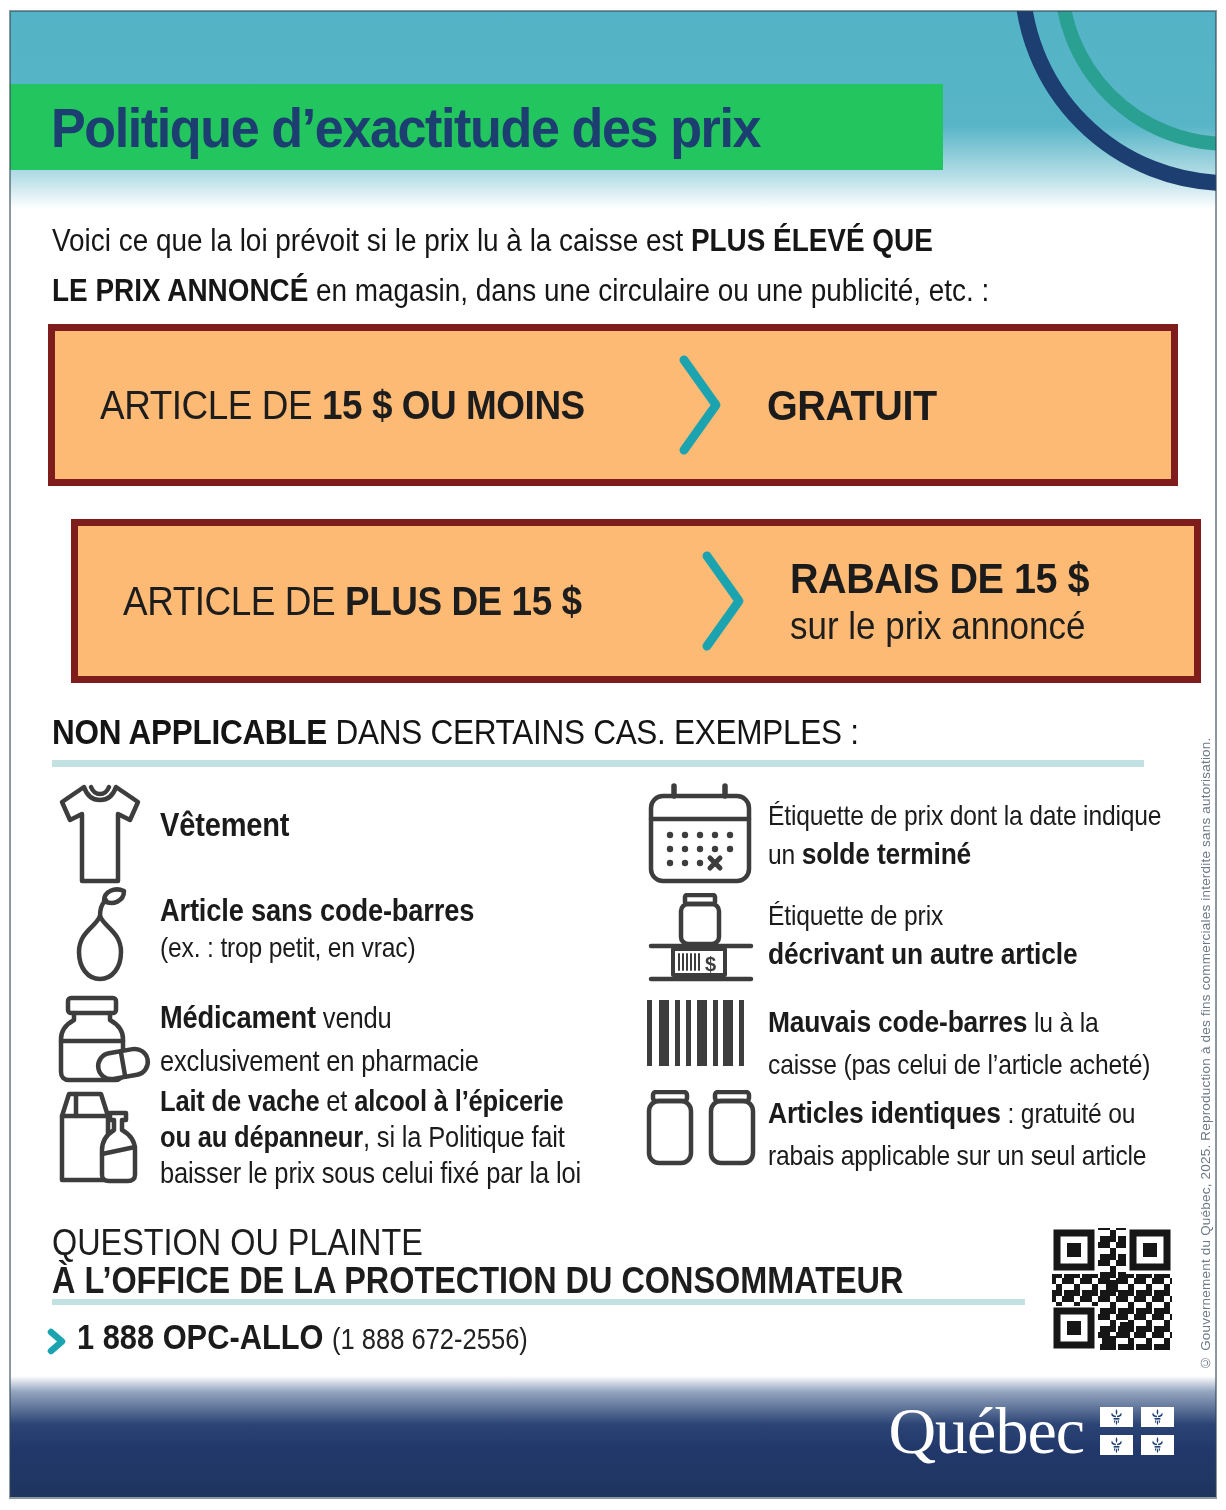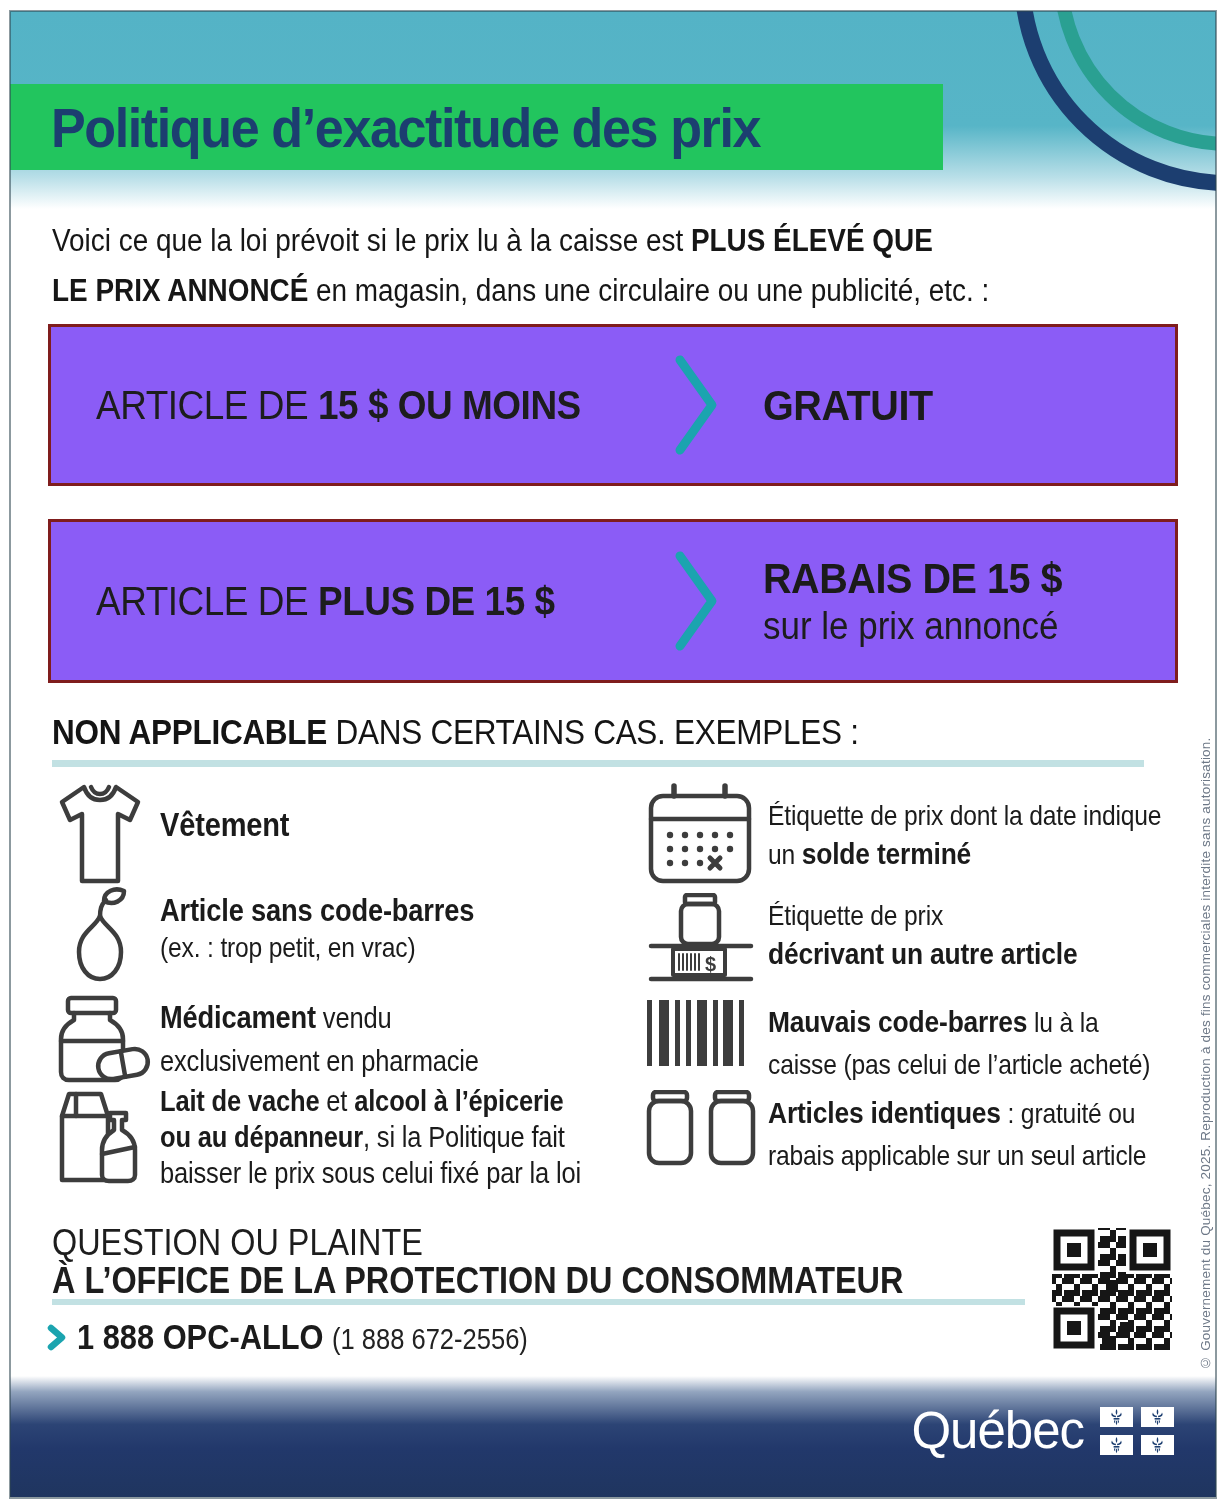--- a/index.html
+++ b/index.html
@@ -13,21 +13,21 @@
   .arcs{position:absolute;right:0;top:0;}
   .title-box{position:absolute;left:10px;top:84px;width:933px;height:86px;background:#22c55e;
     display:flex;align-items:center;z-index:2;}
   .title-box h1{margin:0;padding-left:44px;font-size:56px;font-weight:bold;color:#1c3e70;
     letter-spacing:-1.5px;white-space:nowrap;transform:scaleX(.93);transform-origin:0 50%;}
   
   .intro{position:absolute;left:52px;top:216px;font-size:31px;line-height:50px;color:#161616;
     transform:scaleX(.9);transform-origin:0 0;white-space:nowrap;}
   .b{font-weight:bold;}
   
-  .rule{position:absolute;left:48px;width:1130px;background:#8b5cf6;border:3px solid #7f1d1d;box-sizing:border-box;}
+  .rule{position:absolute;left:48px;width:1130px;background:#fdba74;border:7px solid #7f1d1d;box-sizing:border-box;}
   .rule-label{position:absolute;left:45px;top:50%;font-size:41px;color:#1d1d1d;white-space:nowrap;
     transform:translateY(-50%) scaleX(.9);transform-origin:0 50%;letter-spacing:-0.5px;}
   .rule-chevron{position:absolute;left:622px;top:50%;transform:translateY(-50%);line-height:0;}
   .rule-result{position:absolute;left:712px;top:50%;transform:translateY(-50%) scaleX(.92);
     transform-origin:0 50%;white-space:nowrap;}
   .rule-result .big{font-size:43px;font-weight:bold;letter-spacing:-0.5px;line-height:50px;}
   .rule-result .sub{font-size:38px;line-height:46px;color:#1d1d1d;}
   
   .exc-heading{position:absolute;left:52px;top:712px;font-size:35px;color:#141414;white-space:nowrap;
     transform:scaleX(.9);transform-origin:0 0;letter-spacing:-0.3px;}
@@ -41,21 +41,21 @@
     transform:scaleX(.9);transform-origin:0 0;}
   .link-row{position:absolute;display:flex;align-items:flex-start;}
   .link-row .chev{margin-top:7px;margin-right:10px;line-height:0;}
   .link-text{white-space:nowrap;transform:scaleX(.88);transform-origin:0 0;font-size:35px;line-height:40px;}
   .link-text .detail{font-size:29px;font-weight:normal;color:#222;}
   .qr{position:absolute;left:1050px;top:1224px;}
   
   .footer{position:absolute;left:10px;top:1376px;width:1206px;height:121px;
     background:linear-gradient(180deg,#ffffff 0%,#93a5bf 13%,#2c4475 40%,#22386b 60%,#1f355f 100%);}
   .logo-group{position:absolute;right:42px;top:22px;display:flex;align-items:center;gap:16px;}
-  .wordmark{font-family:Liberation Sans, sans-serif;font-size:51px;line-height:66px;color:#fff;
+  .wordmark{font-family:Liberation Serif, serif;font-size:66px;line-height:66px;color:#fff;
     letter-spacing:-1px;}
   
   .copyright{position:absolute;right:13px;top:716px;height:654px;writing-mode:vertical-rl;
     transform:rotate(180deg);font-size:13.5px;letter-spacing:.2px;color:#6d7887;z-index:3;}
   svg{display:block;}
 </style>
 </head>
 <body>
 
 <div class="poster">
@@ -88,21 +88,21 @@
       <svg width="46" height="104" viewBox="0 0 46 104">
           <polyline points="7,7 39,52 7,97" fill="none" stroke="#1ba4af" stroke-width="9" stroke-linecap="round" stroke-linejoin="round"></polyline>
         </svg>
     </span>
     <div class="rule-result">
       <div class="big">GRATUIT</div>
       <div class="sub"></div>
     </div>
   </section>
 
-  <section class="rule" style="top:519px;height:164px;">
+  <section class="rule" style="top:519px;height:164px;margin-left:23px;">
     <div class="rule-label">
       <span>ARTICLE DE </span><span class="b">PLUS DE 15 $</span>
     </div>
     <span class="rule-chevron">
       <svg width="46" height="104" viewBox="0 0 46 104">
           <polyline points="7,7 39,52 7,97" fill="none" stroke="#1ba4af" stroke-width="9" stroke-linecap="round" stroke-linejoin="round"></polyline>
         </svg>
     </span>
     <div class="rule-result">
       <div class="big">RABAIS DE 15 $</div>
@@ -247,21 +247,21 @@
   </span>
   <div class="ex-text" style="left:768px;top:1094px;line-height:38px;">
     <div class="xl"><span class="b" style="font-size:30px;">Articles identiques</span><span style="font-size:28px;"> : gratuité ou</span></div>
     <div class="xl" style="font-size:28px;">rabais applicable sur un seul article</div>
   </div>
 
   <div class="contact-line" style="top:1222px;">QUESTION OU PLAINTE</div>
   <div class="contact-line b" style="top:1260px;">À L’OFFICE DE LA PROTECTION DU CONSOMMATEUR</div>
   <div class="divider" style="left:52px;top:1299px;width:973px;height:6px;"></div>
 
-  <div class="link-row" style="left:47px;top:1317px;">
+  <div class="link-row" style="left:47px;top:1317px;align-items:center;">
     <span class="chev">
       <svg width="20" height="27" viewBox="0 0 20 27">
           <polyline points="4,4 15,13.5 4,23" fill="none" stroke="#1ba4af" stroke-width="6.5" stroke-linecap="round" stroke-linejoin="round"></polyline>
         </svg>
     </span>
     <span class="link-text"><span class="b">1 888 OPC-ALLO</span> <span class="detail">(1 888 672-2556)</span></span>
   </div>
 
 
   <span class="qr">

